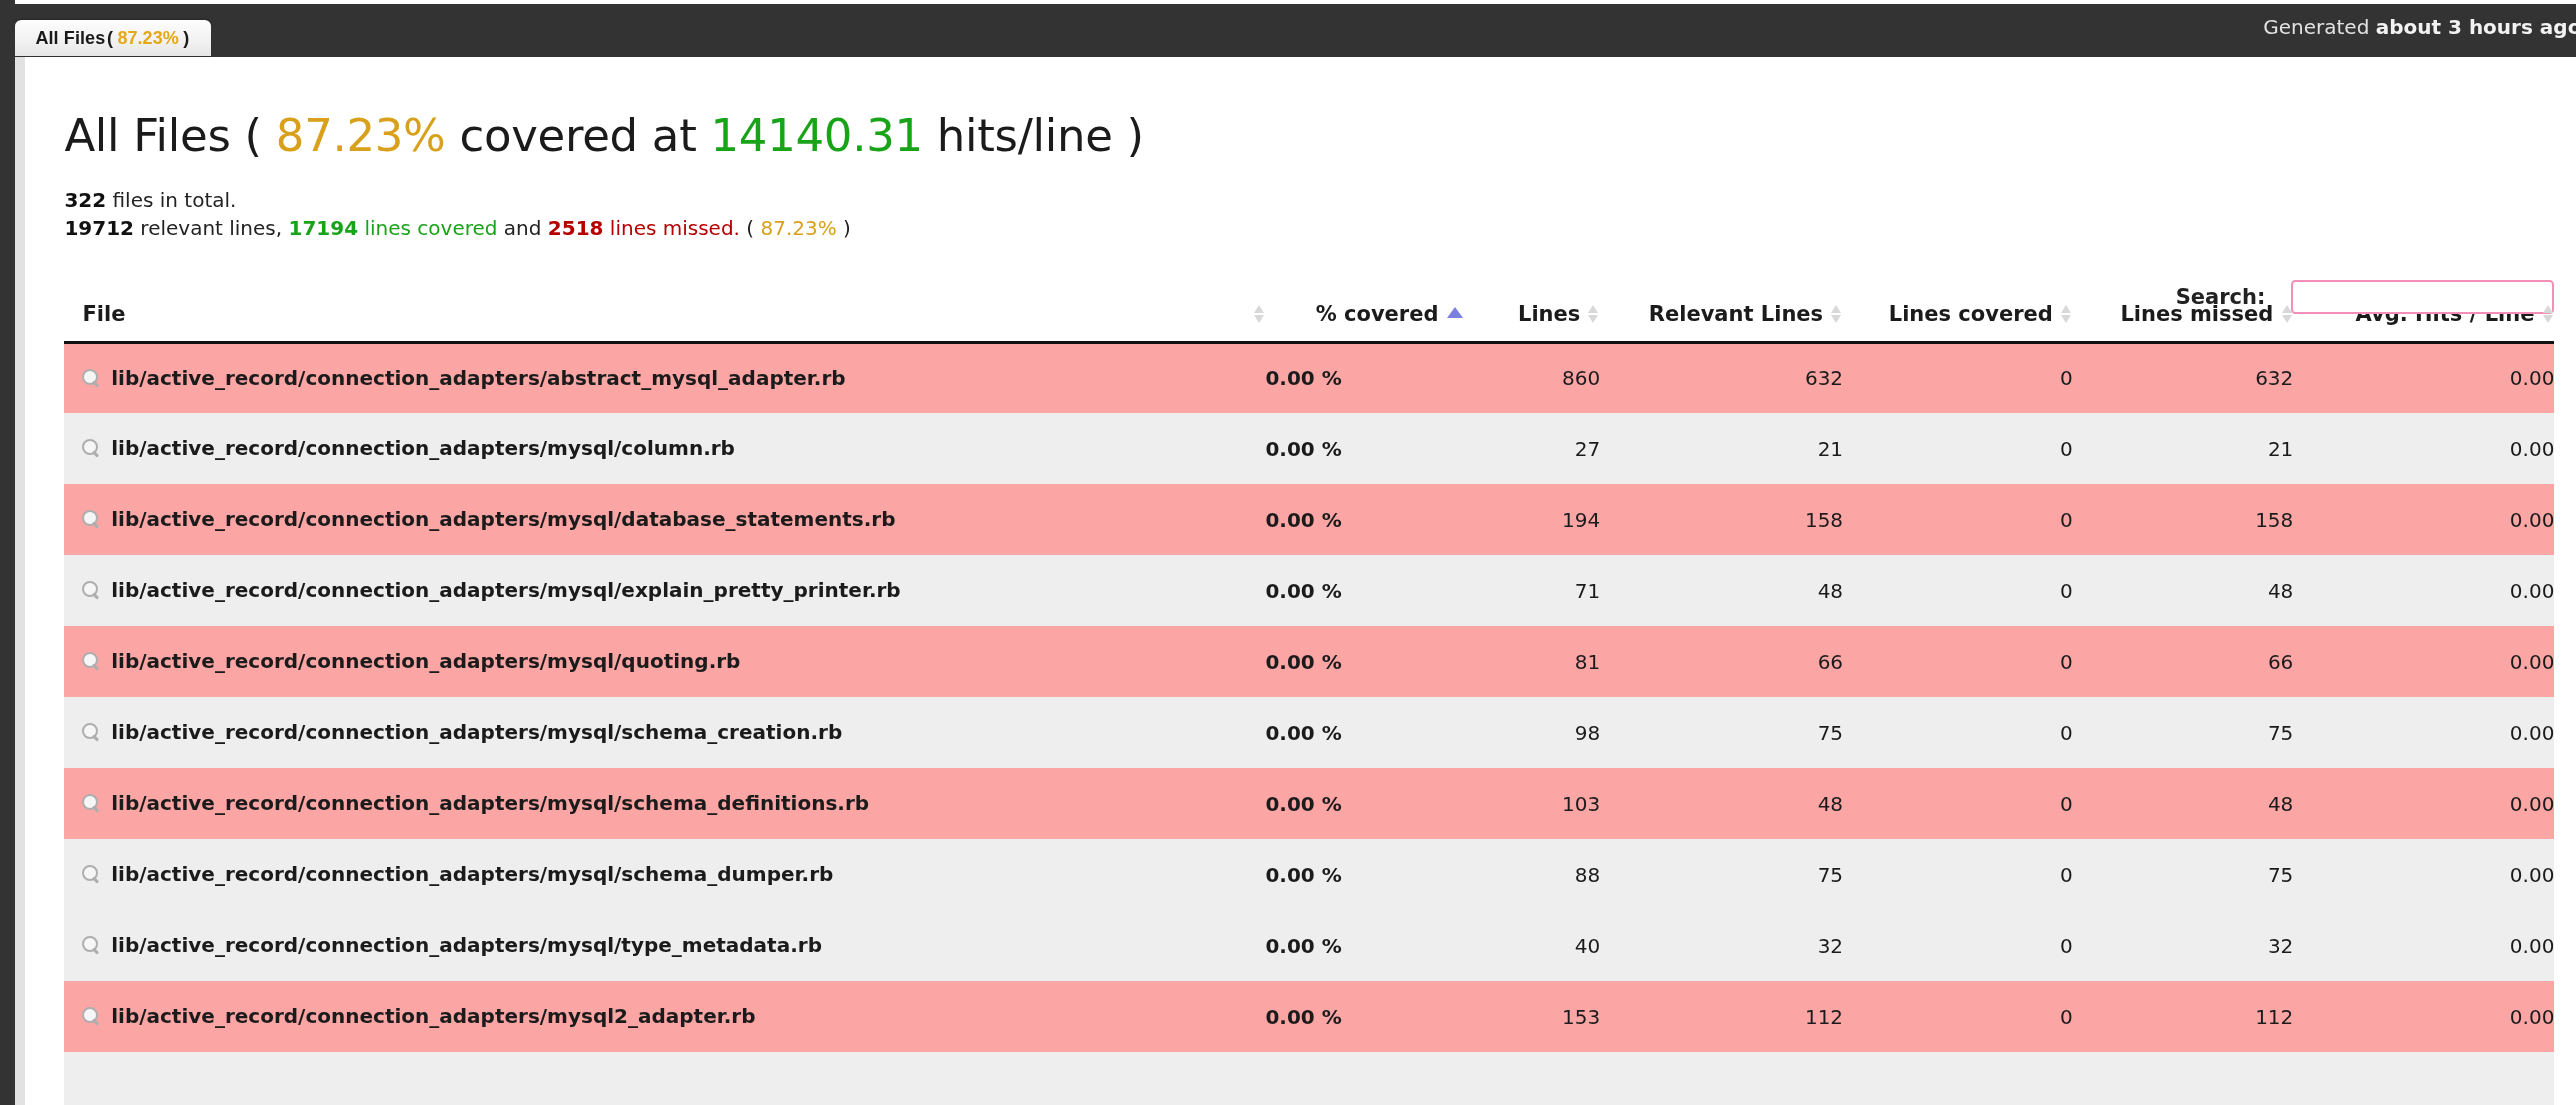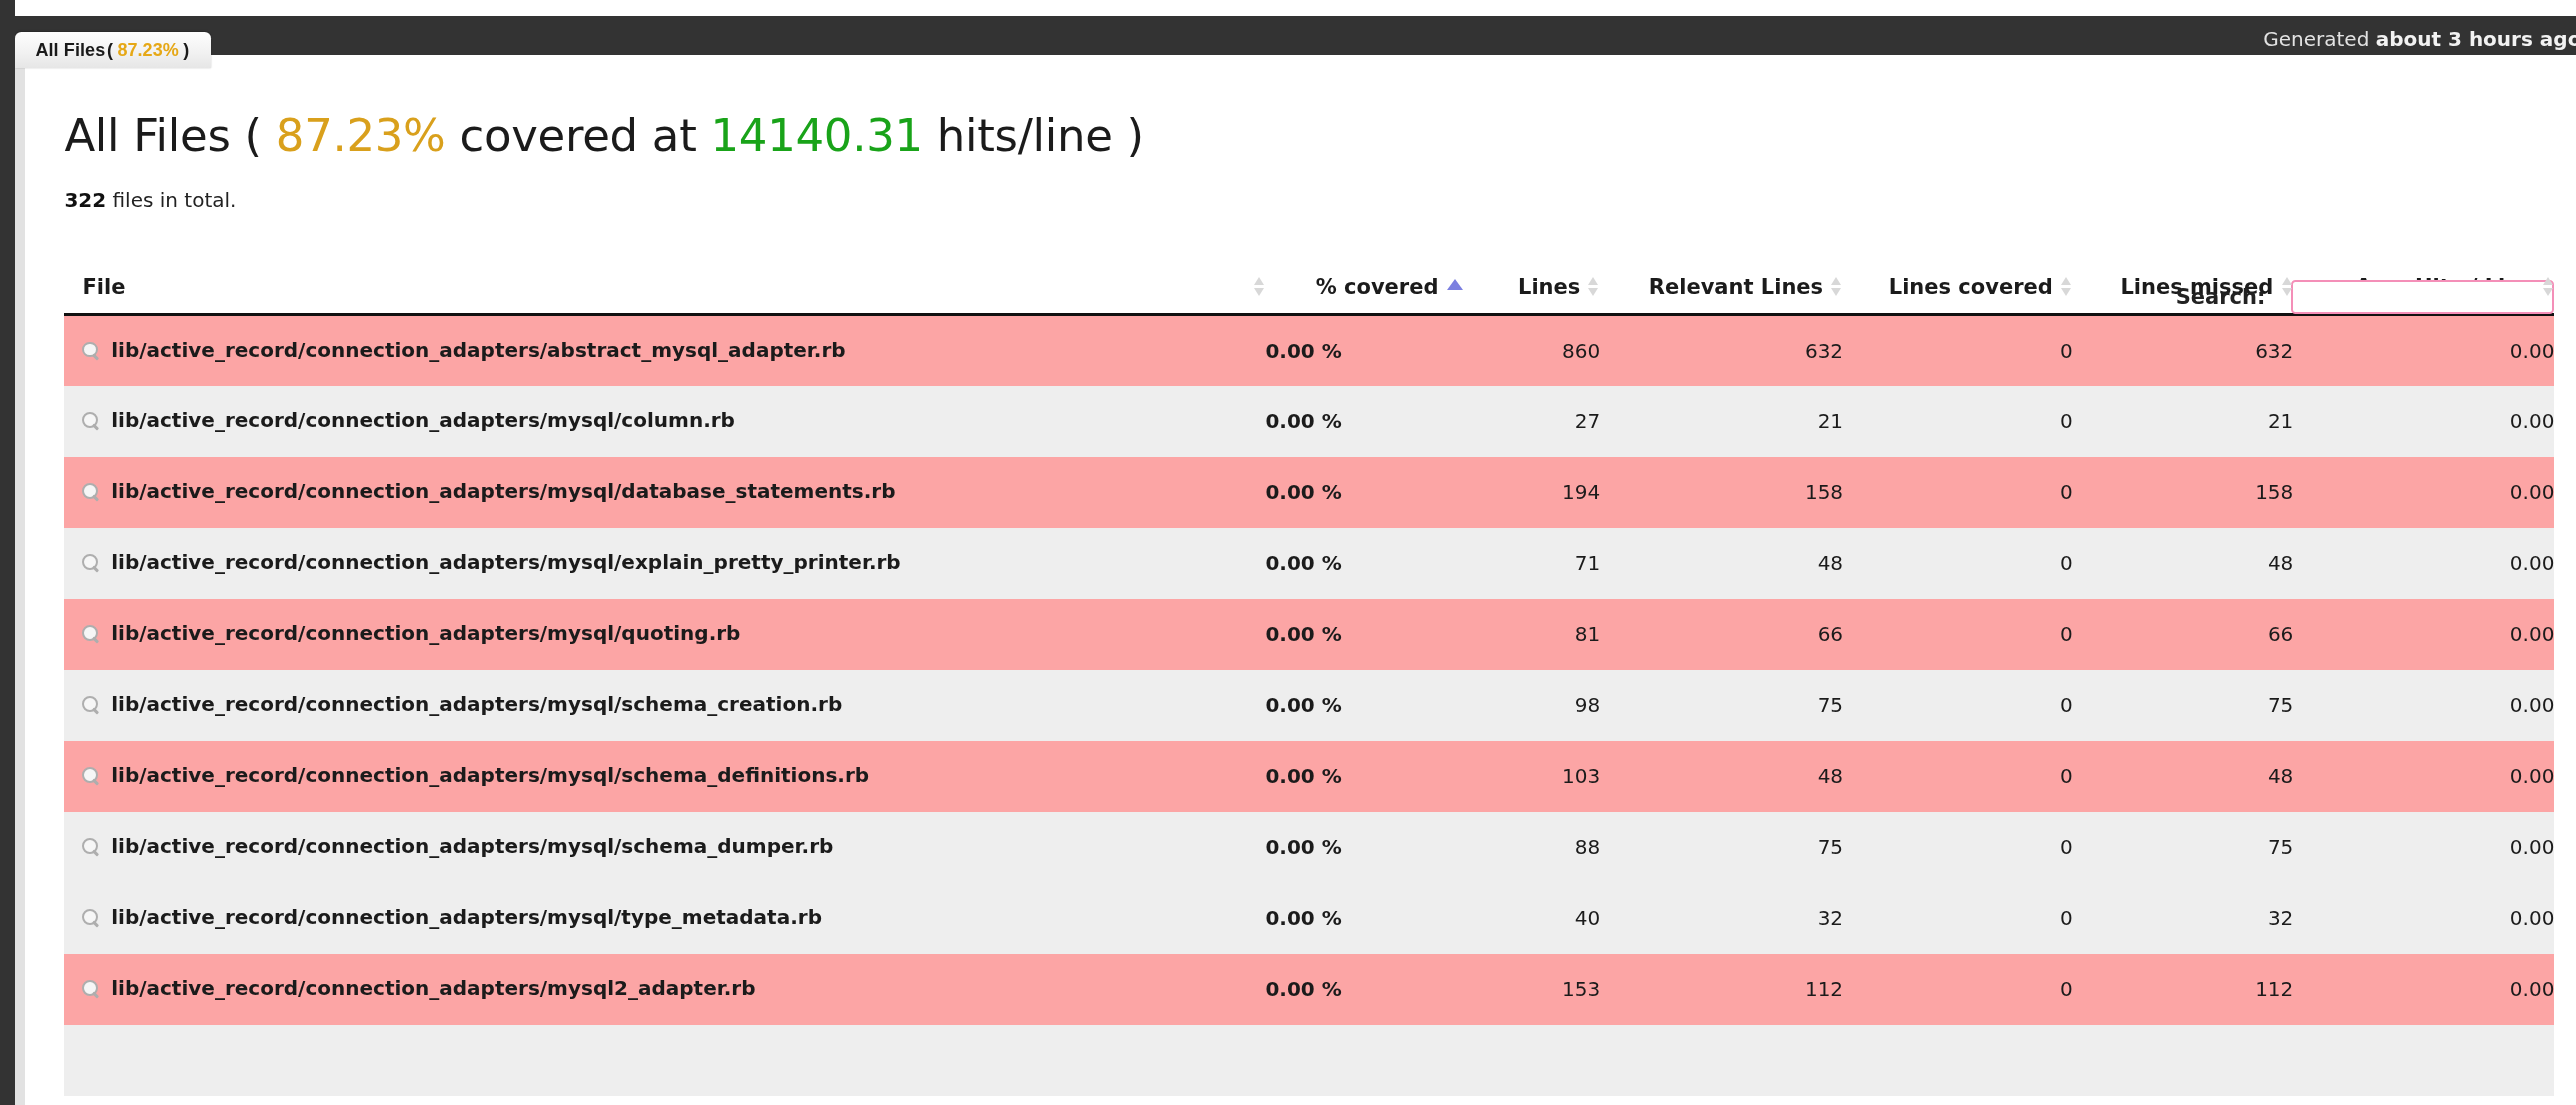--- a/index.html
+++ b/index.html
@@ -14,22 +14,22 @@
   
   #left-rail {
     position: absolute; left: 0; top: 0;
     width: 15.4px; height: 1106px;
     background: #333333;
     z-index: 6;
   }
 
   
   #topbar {
-    position: absolute; left: 0; top: 16px;
-    width: 2576px; height: 39px;
+    position: absolute; left: 0; top: 4px;
+    width: 2576px; height: 53px;
     background: #333333;
     z-index: 5;
   }
   #tab-all-files {
     position: absolute;
     left: 15.4px; top: 16.3px;
     height: 36px;
     padding: 0 20px;
     display: flex; align-items: center;
     background: linear-gradient(to bottom, #fdfdfd 0%, #f2f2f2 55%, #e6e6e6 100%);
@@ -245,20 +245,23 @@
   <div id="inner">
 
     <h1 id="page-title">
       <span>All Files ( </span><span class="pct">87.23%</span><span> covered at </span><span class="hits">14140.31</span><span> hits/line )</span>
     </h1>
 
     <div class="stats">
       <div>
         <span class="num">322</span><span> files in total.</span>
       </div>
+      <div>
+        <span class="num">19712</span><span> relevant lines, </span><span class="green-b">17194</span><span class="green"> lines covered</span><span> and </span><span class="red-b">2518</span><span class="red"> lines missed. </span><span>( </span><span class="amber">87.23%</span><span> )</span>
+      </div>
     </div>
 
     <div id="search-wrap">
       <span id="search-label">Search:</span>
       <input id="search-input" type="text" autofocus="" placeholder="" style="">
     </div>
 
     <table id="file-table">
       <thead>
         <tr>

